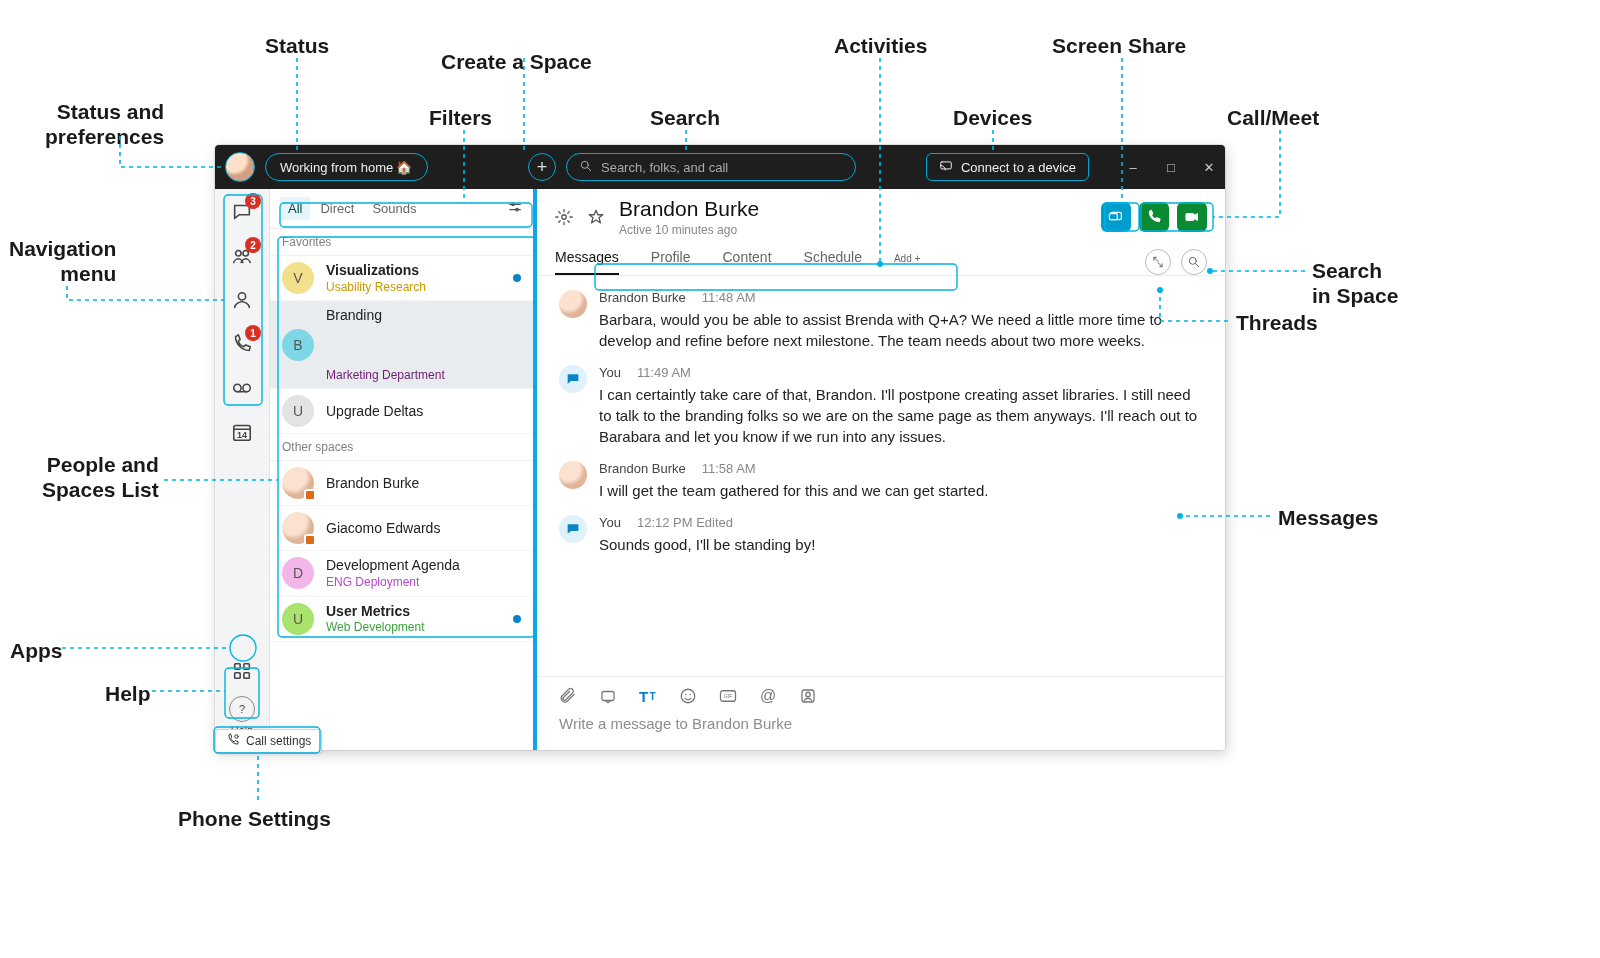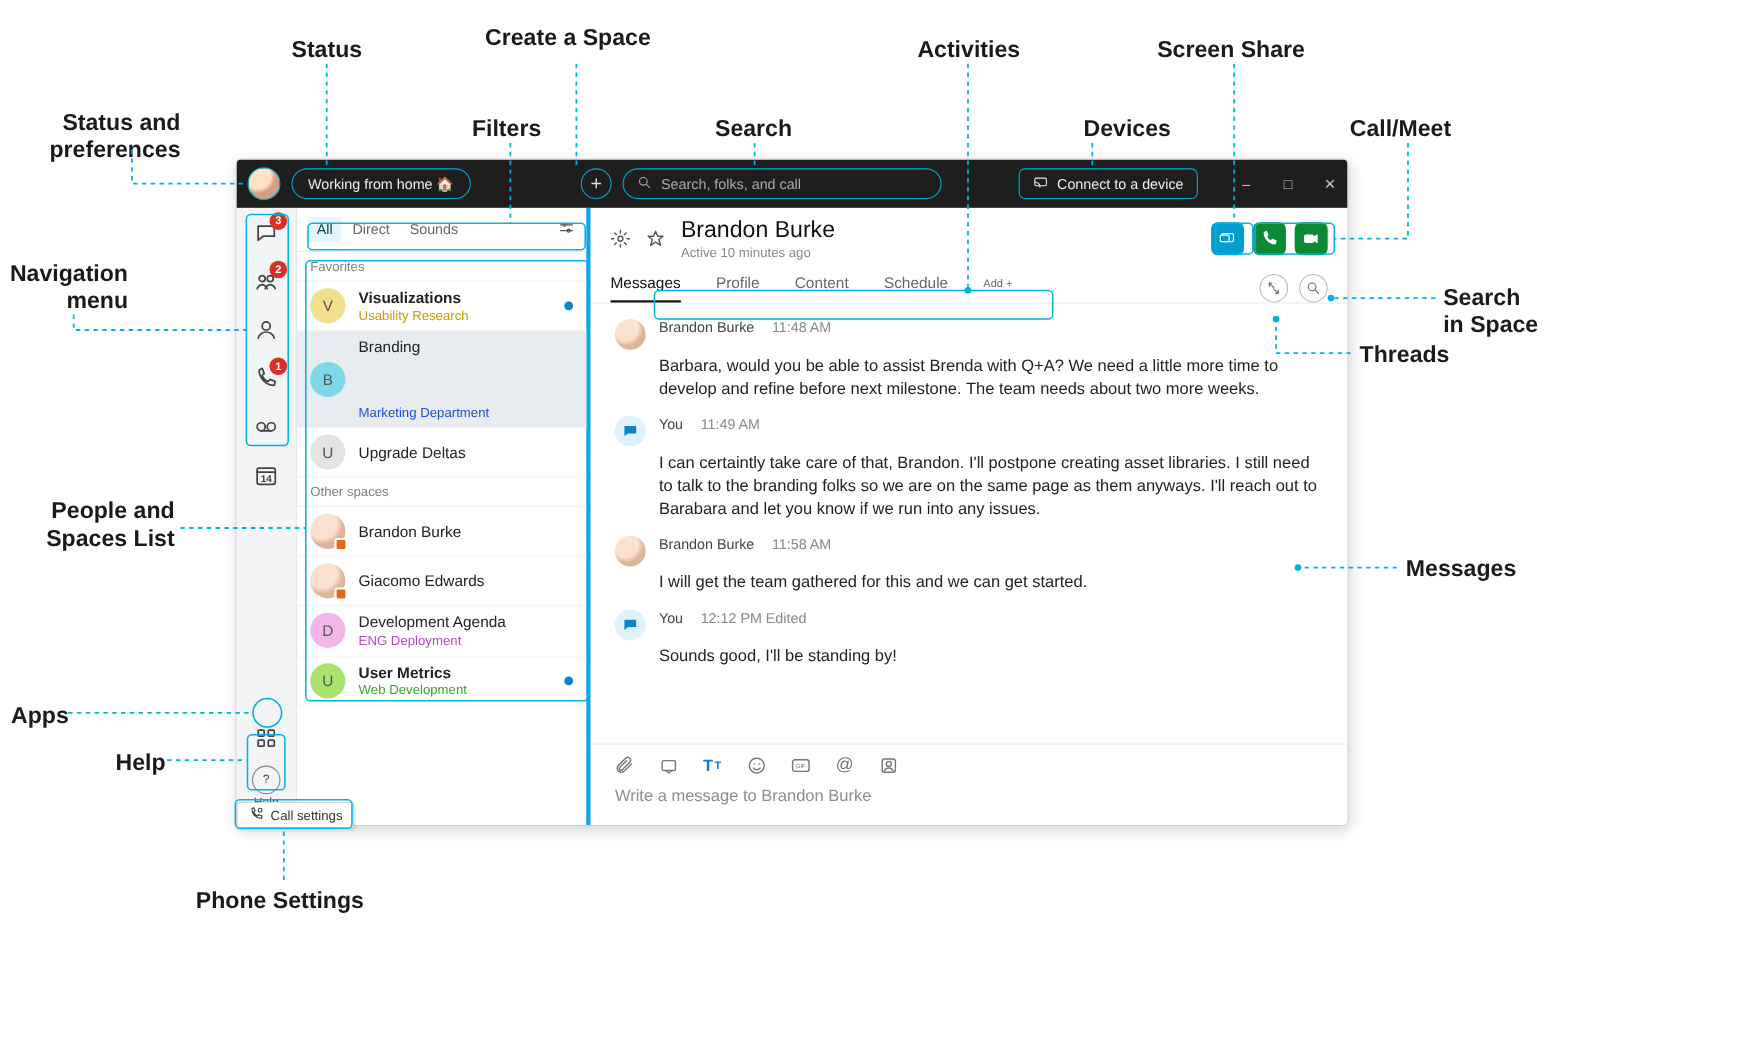--- a/index.html
+++ b/index.html
@@ -227,21 +227,21 @@
   .tabs-row .right-tools{margin-left:auto;display:flex;gap:10px;}
   .tool-circle{width:26px;height:26px;border:1px solid #bbb;border-radius:50%;display:flex;align-items:center;justify-content:center;}
 
   .messages{flex:1;overflow-y:auto;padding:14px 22px;display:flex;flex-direction:column;gap:14px;}
   .msg-row{display:flex;gap:12px;}
   .msg-avatar{width:28px;height:28px;border-radius:50%;flex-shrink:0;display:flex;align-items:center;justify-content:center;font-size:16px;}
   .msg-body{flex:1;}
   .msg-meta{font-size:13px;color:#444;display:flex;gap:16px;}
   .msg-meta .name{font-weight:500;}
   .msg-meta .time{color:#888;}
-  .msg-text{font-size:15px;color:#222;line-height:1.4;margin-top:17px;max-width:600px;}
+  .msg-text{font-size:15px;color:#222;line-height:1.4;margin-top:4px;max-width:600px;}
 
   .composer{
     border-top:1px solid #ececec;
     padding:10px 22px 18px 22px;
   }
   .composer-icons{display:flex;gap:22px;color:#777;margin-bottom:10px;}
   .composer-icons span{width:18px;height:18px;display:flex;align-items:center;justify-content:center;}
   .composer-input{color:#8d8d8d;font-size:15px;}
 
   
@@ -254,30 +254,30 @@
   }
   .status-ind{
     position:absolute;right:-2px;bottom:-2px;width:12px;height:12px;border-radius:3px;
     border:2px solid #fff;
   }
 </style>
 </head>
 <body>
 
 <div class="callout-label" style="left:265px;top:33px">Status</div>
-<div class="callout-label" style="left:441px;top:22px">Create a Space</div>
+<div class="callout-label" style="left:441px;top:49px">Create a Space</div>
 <div class="callout-label" style="left:834px;top:33px">Activities</div>
 <div class="callout-label" style="left:1052px;top:33px">Screen Share</div>
 
 <div class="callout-label left" style="left:45px;top:99px">
   <span>Status and</span><br><span>preferences</span>
 </div>
 <div class="callout-label" style="left:429px;top:105px">Filters</div>
 <div class="callout-label" style="left:650px;top:105px">Search</div>
-<div class="callout-label" style="left:985px;top:105px">Devices</div>
+<div class="callout-label" style="left:953px;top:105px">Devices</div>
 <div class="callout-label right" style="left:1227px;top:105px">Call/Meet</div>
 
 <div class="callout-label left" style="left:9px;top:236px">
   <span>Navigation</span><br><span>menu</span>
 </div>
 
 <div class="callout-label right" style="left:1312px;top:258px">
   <span>Search</span><br><span>in Space</span>
 </div>
 <div class="callout-label right" style="left:1236px;top:310px">Threads</div>
@@ -414,21 +414,21 @@
             <div class="space-text">
               <div class="space-title bold">Visualizations</div>
               <div class="space-sub" style="color: rgb(199, 154, 0); text-align: center;">Usability Research</div>
             </div>
             <div class="blue-dot"></div>
           </div>
           <div class="space-row selected">
             <div class="space-avatar" style="background: rgb(126, 215, 230); position: relative;">B</div>
             <div class="space-text">
               <div class="space-title">Branding</div>
-              <div class="space-sub" style="color: #1d4ed8; margin-top: 44px;">Marketing Department</div>
+              <div class="space-sub" style="color: #701a75; margin-top: 44px;">Marketing Department</div>
             </div>
           </div>
           <div class="space-row">
             <div class="space-avatar" style="background: rgb(227, 227, 227); position: relative;">U</div>
             <div class="space-text">
               <div class="space-title">Upgrade Deltas</div>
             </div>
           </div>
         </div>
 

